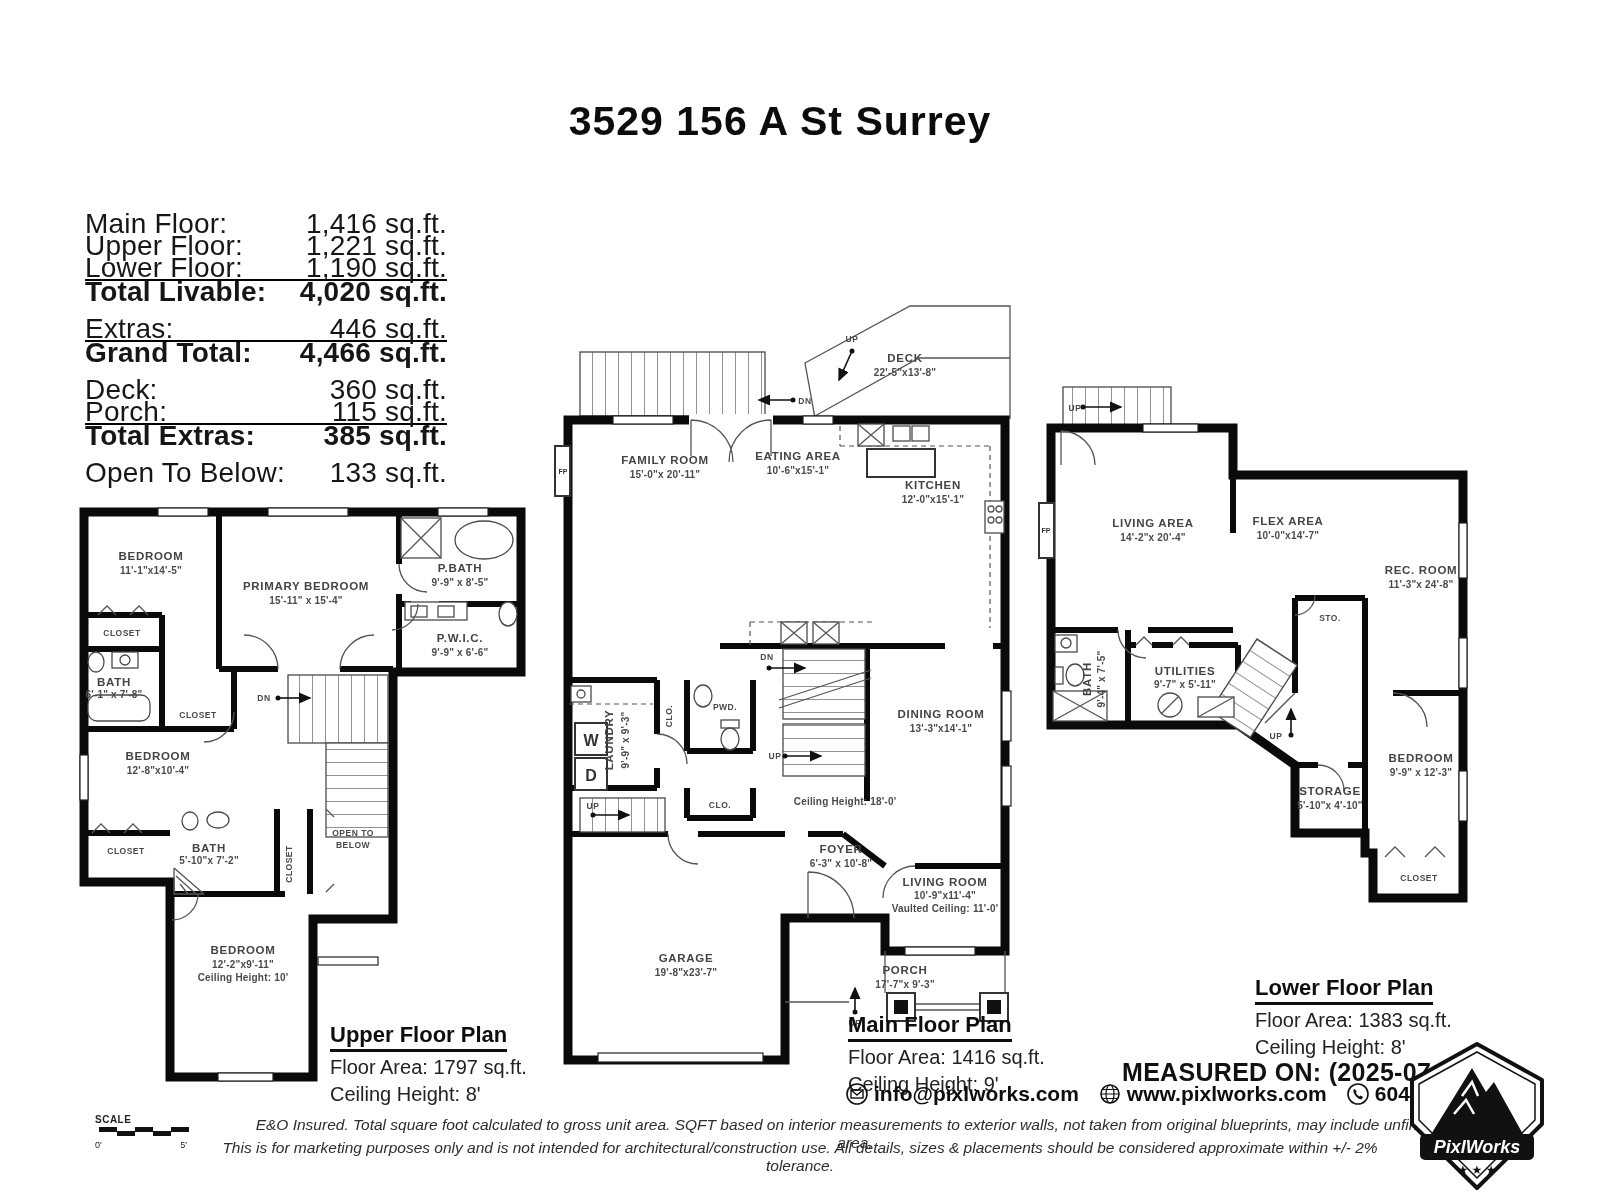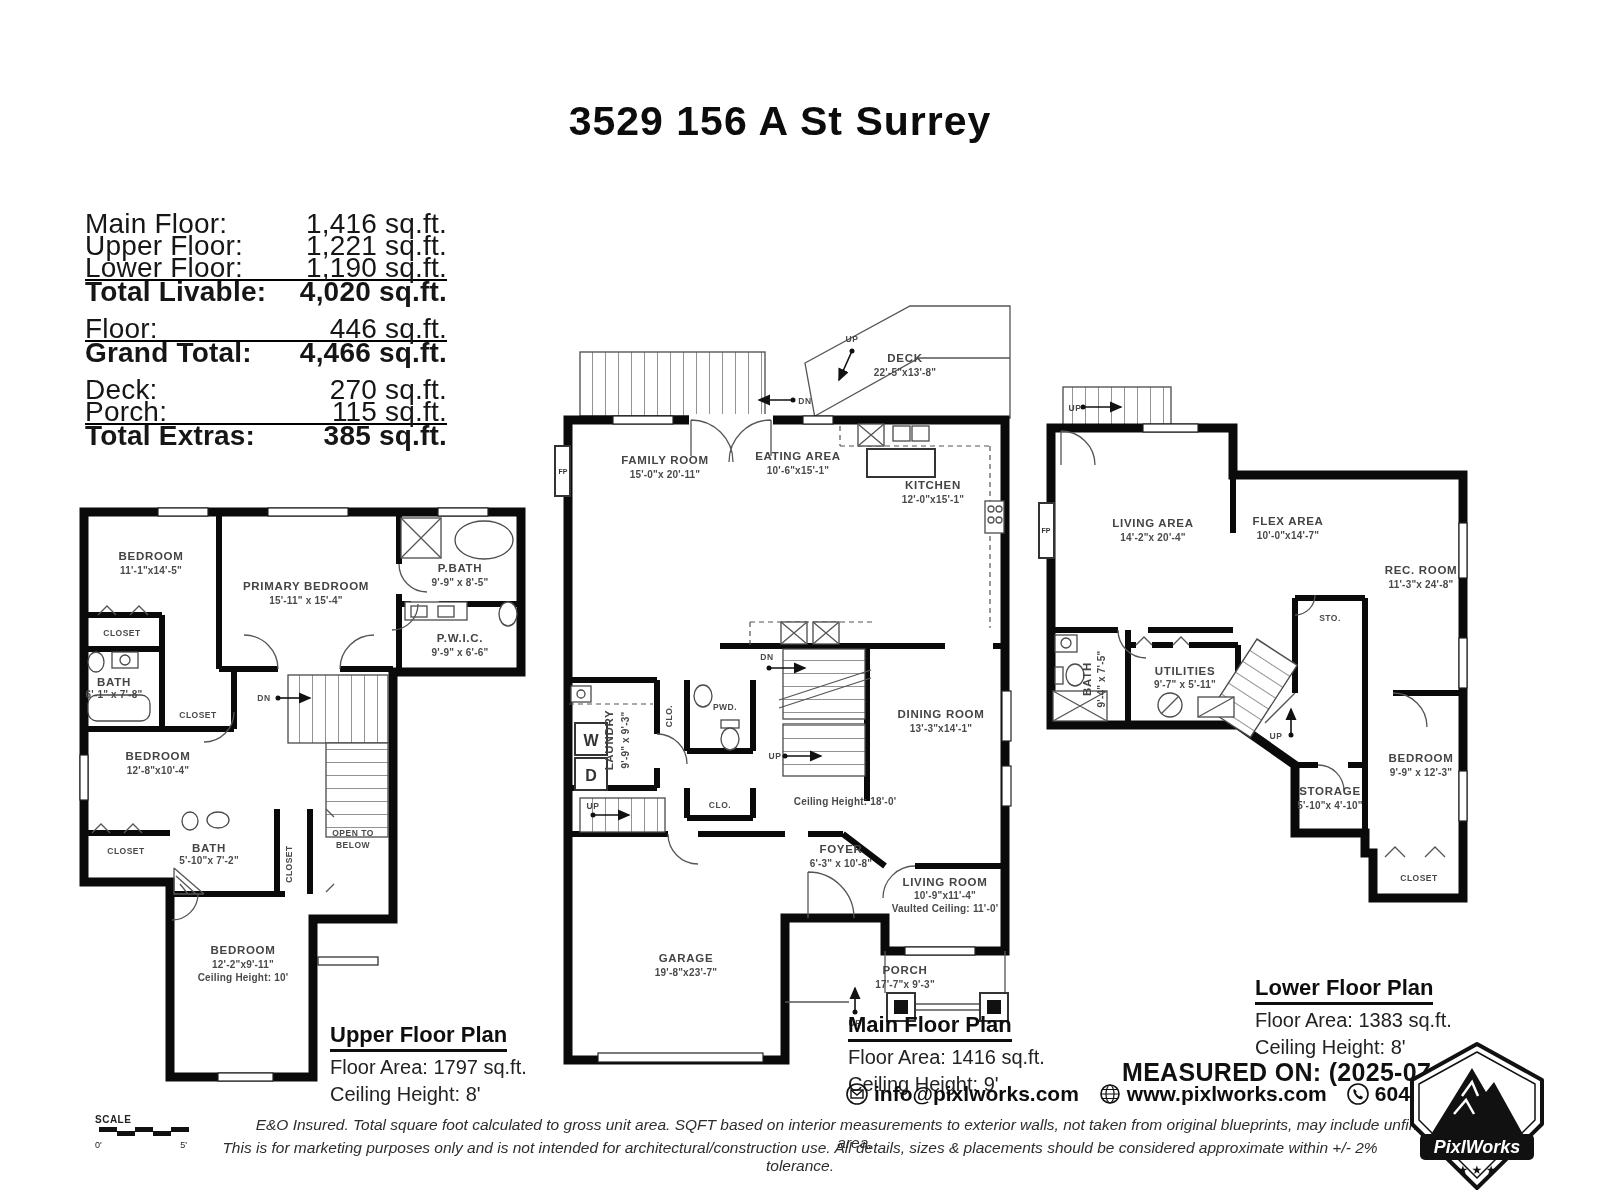--- a/index.html
+++ b/index.html
@@ -68,38 +68,42 @@
       </div>
     <div class="row">
         <span>Lower Floor:</span>
         <span>1,190 sq.ft.</span>
       </div>
     <div class="row b r">
         <span>Total Livable:</span>
         <span>4,020 sq.ft.</span>
       </div>
     <div class="row g">
-        <span>Floor:</span>
+        <span>Extras:</span>
         <span>446 sq.ft.</span>
       </div>
     <div class="row b r">
         <span>Grand Total:</span>
         <span>4,466 sq.ft.</span>
       </div>
     <div class="row g">
         <span>Deck:</span>
-        <span>270 sq.ft.</span>
+        <span>360 sq.ft.</span>
       </div>
     <div class="row">
         <span>Porch:</span>
         <span>115 sq.ft.</span>
       </div>
     <div class="row b r">
         <span>Total Extras:</span>
         <span>385 sq.ft.</span>
+      </div>
+    <div class="row g">
+        <span>Open To Below:</span>
+        <span>133 sq.ft.</span>
       </div>
   </div>
 
   <svg class="plan" style="left:78px;top:502px;" width="455" height="590" viewBox="0 0 455 590">
     <defs>
       <pattern id="pv1" width="13" height="10" patternUnits="userSpaceOnUse">
         <rect width="13" height="10" fill="#fff"></rect>
           <path d="M0 0 V10" stroke="#4a4a4a" stroke-width="1.2"></path>
       </pattern>
       <pattern id="ph1" width="10" height="13" patternUnits="userSpaceOnUse">

